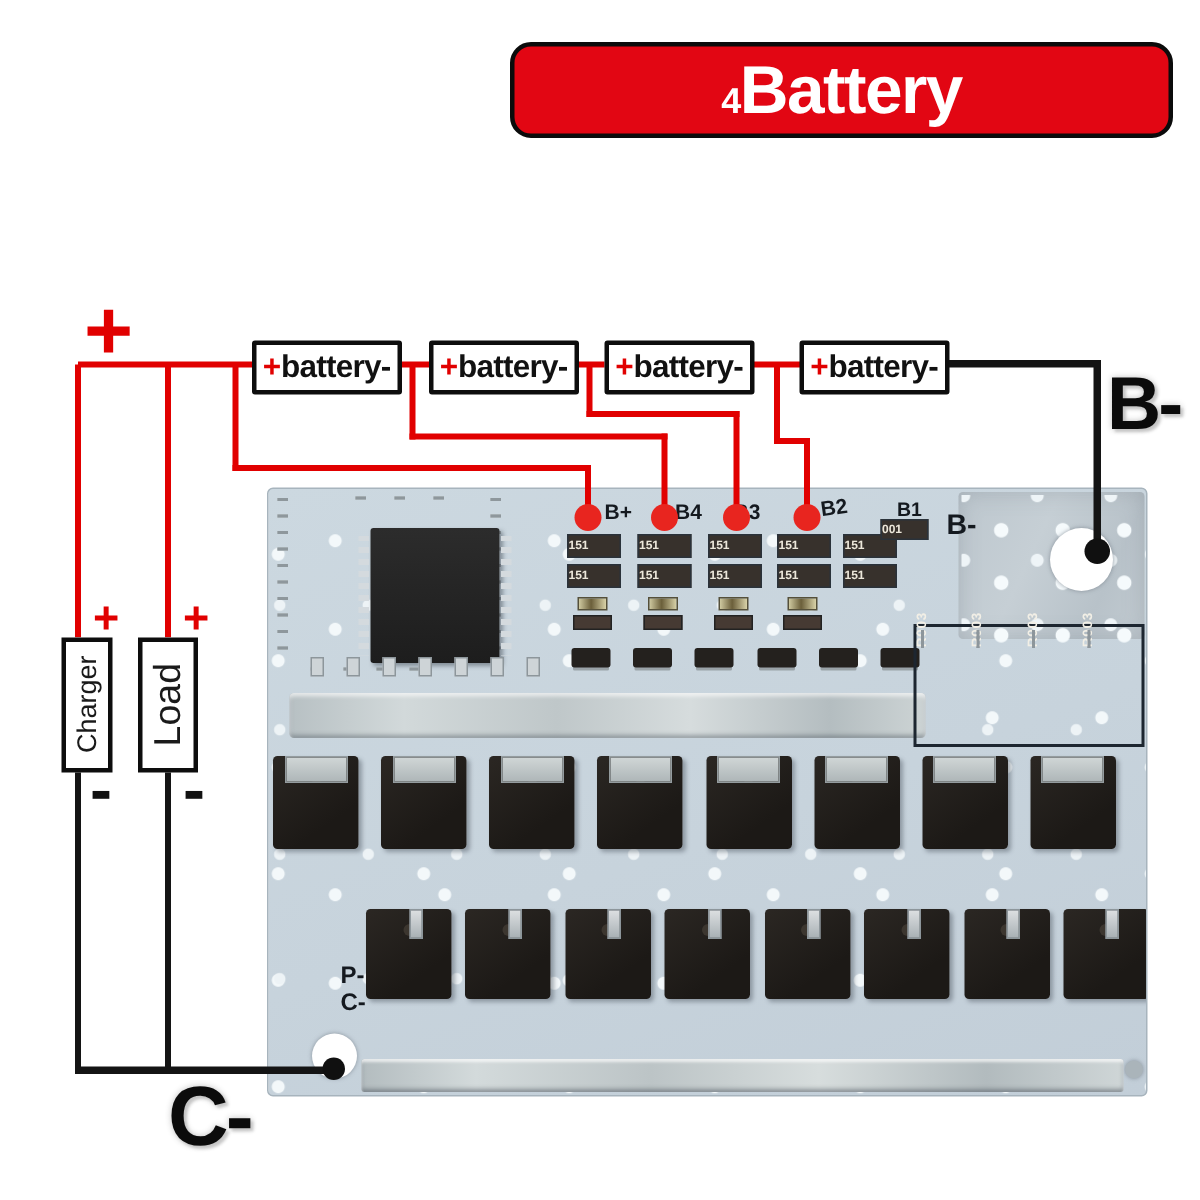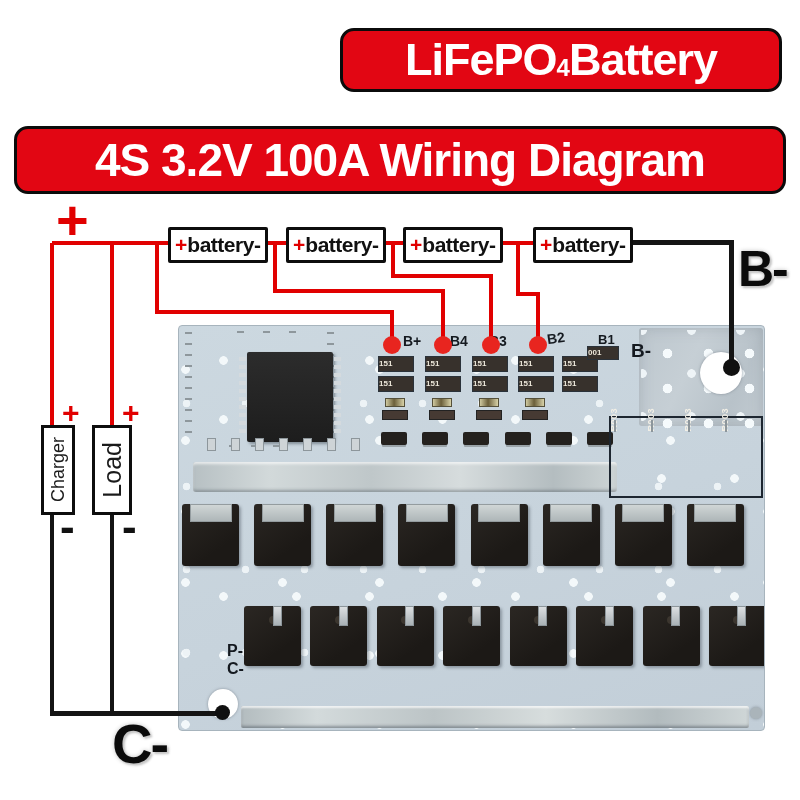--- a/index.html
+++ b/index.html
@@ -132,26 +132,22 @@
   .busbar { left:62px; top:380px; width:508px; height:22px; border-radius:2px;
             background:linear-gradient(90deg,#b3bcbf,#d3dadb 15%,#bcc4c6 38%,#d7dddd 60%,#b2bbbe 82%,#cfd6d7);
             box-shadow:inset 0 2px 2px rgba(255,255,255,.7), inset 0 -2px 3px rgba(80,90,98,.55); }
 </style>
 </head>
 <body>
 
 <div class="canvas">
 
   <div class="banner banner-top">
-    <span>LiFePO</span>
       <sub>4</sub>
       <span> Battery</span>
-  </div>
-  <div class="banner banner-main">
-    <span>4S 3.2V 100A Wiring Diagram</span>
   </div>
 
   <div class="board">
     <div class="vias"></div>
     <div class="pad-tr"></div>
     <div class="vias-tr"></div>
     <div class="hole" style="left:521px; top:26px; width:42px; height:42px;"></div>
     <div class="hole" style="left:29px; top:363px; width:30px; height:30px;"></div>
     <div class="hole" style="left:571px; top:381px; width:12px; height:12px; background:#aab4ba;"></div>
 

